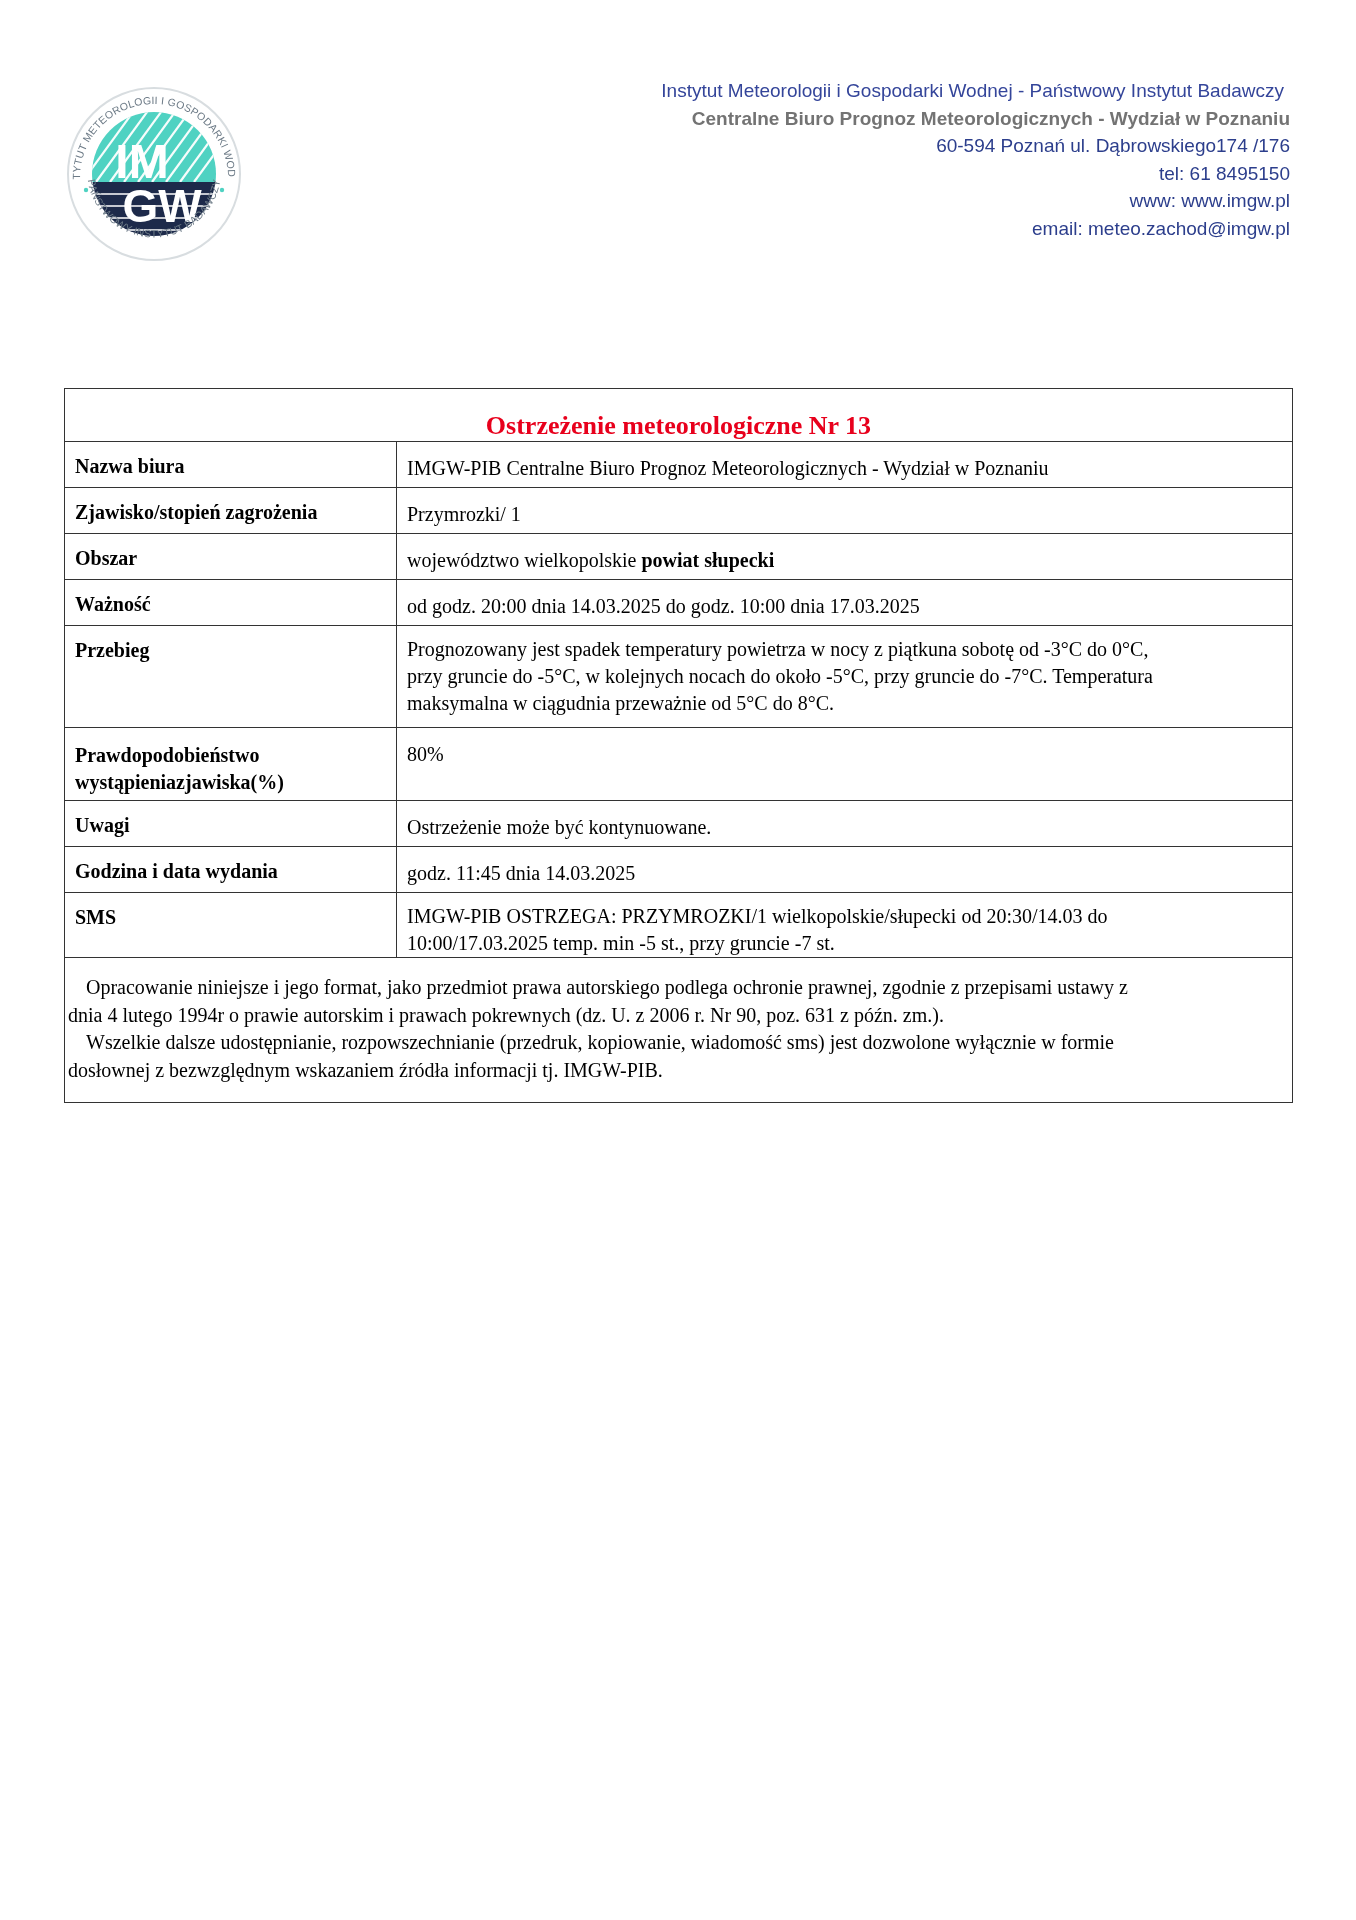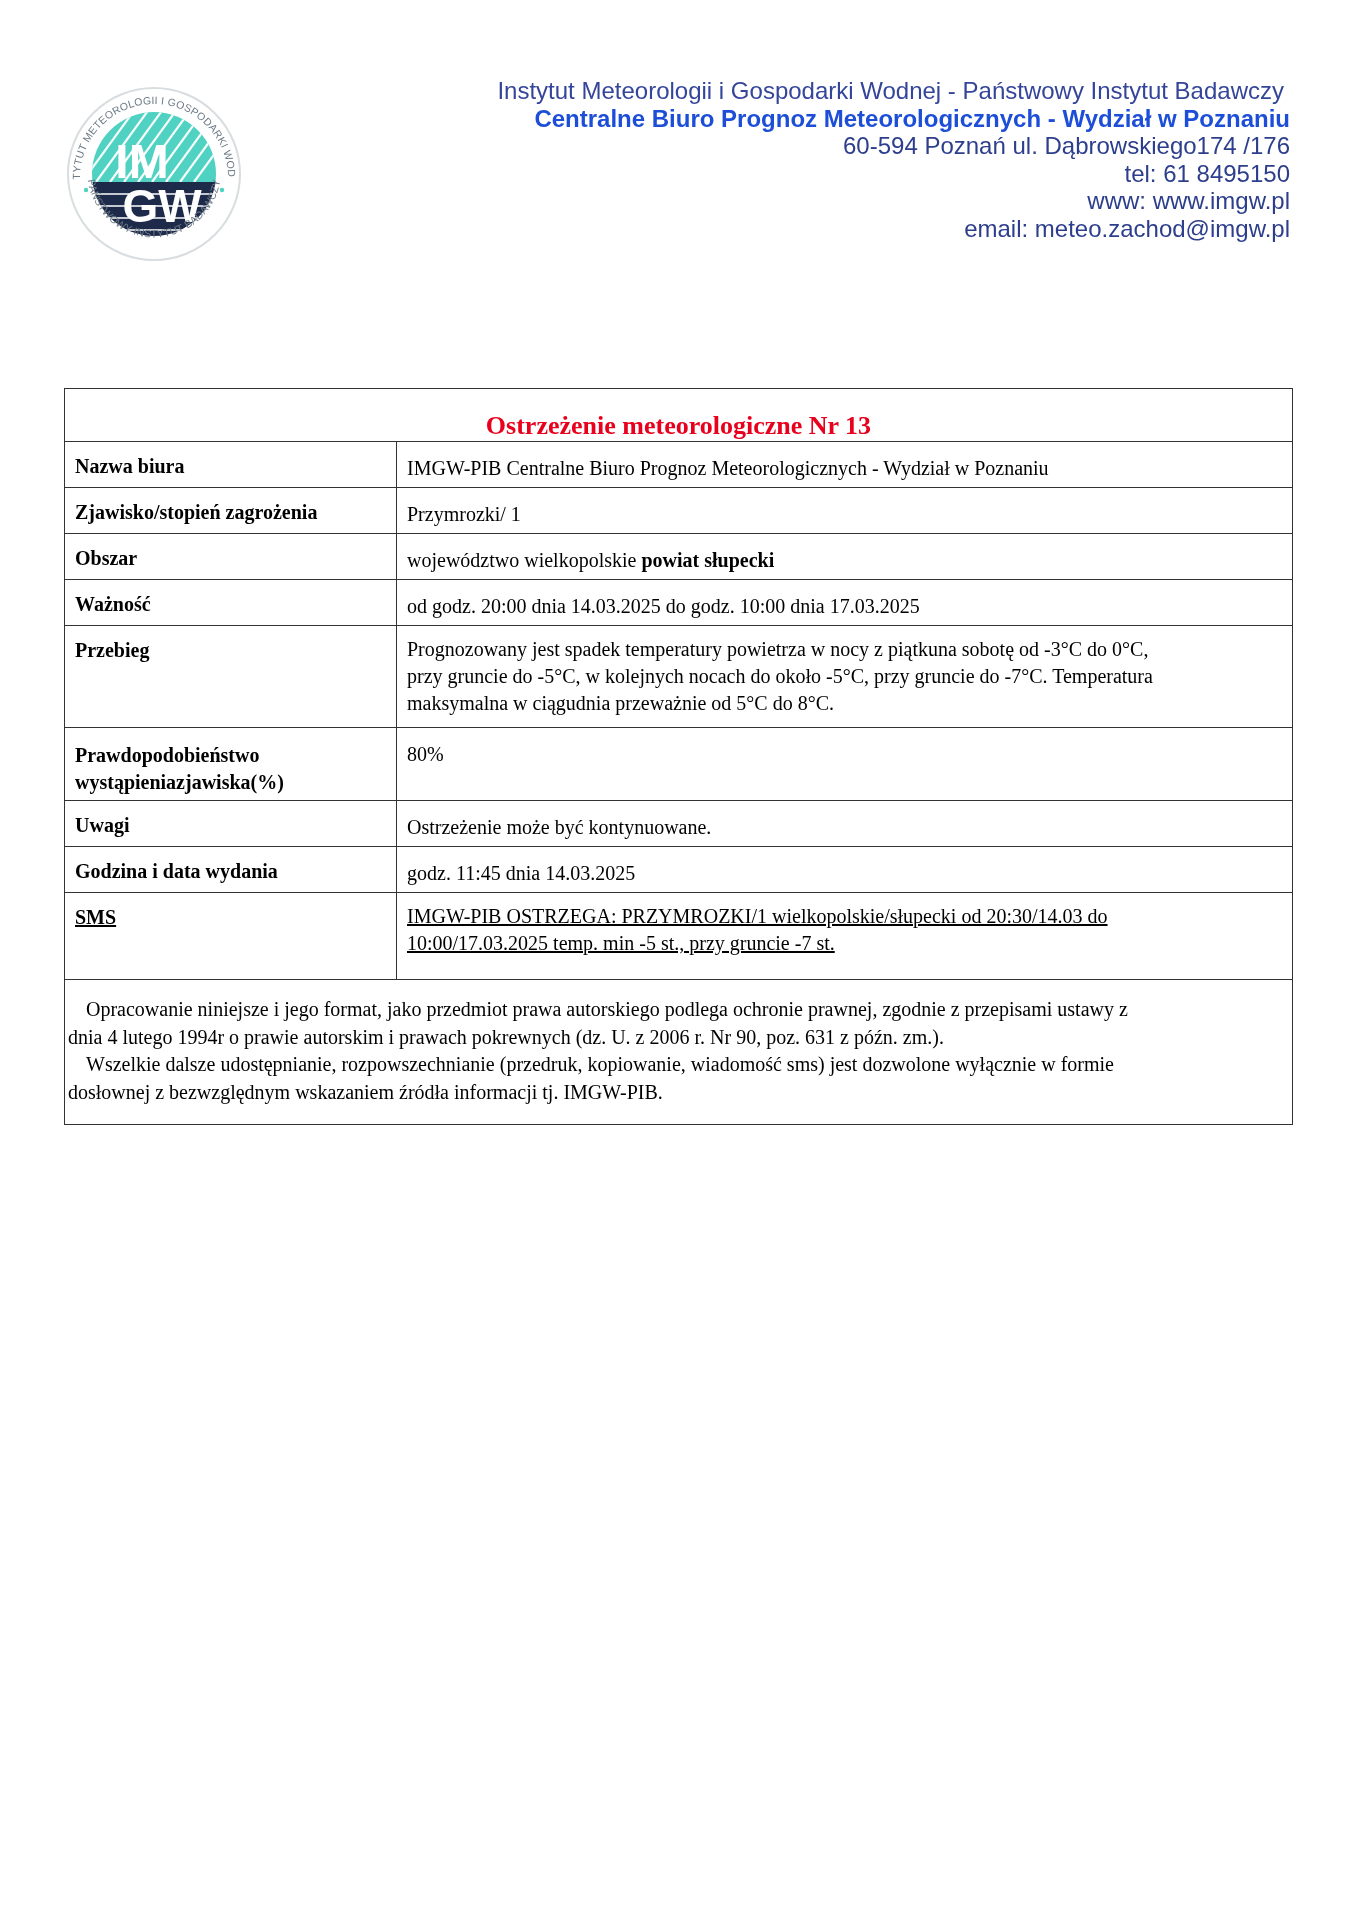--- a/index.html
+++ b/index.html
@@ -2,45 +2,45 @@
 <html><head>
 <meta charset="utf-8">
 <style>
   html, body { margin: 0; padding: 0; background: #ffffff; }
   body { width: 1356px; height: 1920px; position: relative; overflow: hidden; }
 
   .logo { position: absolute; left: 66px; top: 86px; width: 176px; height: 176px; }
 
   .header-text {
     position: absolute; right: 66px; top: 77px; text-align: right;
-    font-family: "Liberation Sans", sans-serif; font-size: 24px; line-height: 27.5px;
+    font-family: "Liberation Sans", sans-serif; font-size: 19px; line-height: 27.5px;
     color: #2c3e8c;
   }
   .header-text div { white-space: nowrap; }
   .header-text .line-inst { padding-right: 6px; color: #34459a; }
-  .header-text .line-bureau { font-weight: bold; color: #1d4ed8; }
+  .header-text .line-bureau { font-weight: bold; color: #737373; }
 
   .warn-table {
     position: absolute; left: 64px; top: 388px; width: 1229px;
     border-collapse: collapse;
     font-family: "Liberation Serif", serif; font-size: 20px; color: #000;
   }
   .warn-table td { border: 1.5px solid #333; vertical-align: top; padding: 0; }
   .title-cell { height: 52px; text-align: center; vertical-align: bottom !important; }
   .title-cell span {
     display: inline-block; padding-top: 17px;
     font-weight: bold; font-size: 26px; color: #e8001c;
   }
   .label-cell { width: 313px; padding: 12px 8px 0 10px !important; font-weight: bold; line-height: 24px; }
   .value-cell { padding: 12px 10px 0 10px !important; line-height: 28px; }
   .value-cell.multi { line-height: 27px; padding-top: 10px !important; }
   .r-std { height: 46px; }
   .r-przebieg { height: 102px; }
   .r-prob { height: 73px; }
-  .r-sms { height: 87px; text-decoration: underline; }
+  .r-sms { height: 65px; }
   .label-cell.tall { padding-top: 14px !important; line-height: 27px; }
   .footer-cell { height: 128px; padding: 16px 12px 0 3px !important; line-height: 27.5px; }
   .indent { padding-left: 18px; }
   .v-bold { font-weight: bold; text-align: right; }
 </style>
 </head>
 <body>
 
 <svg class="logo" viewBox="0 0 176 176">
   <defs>

